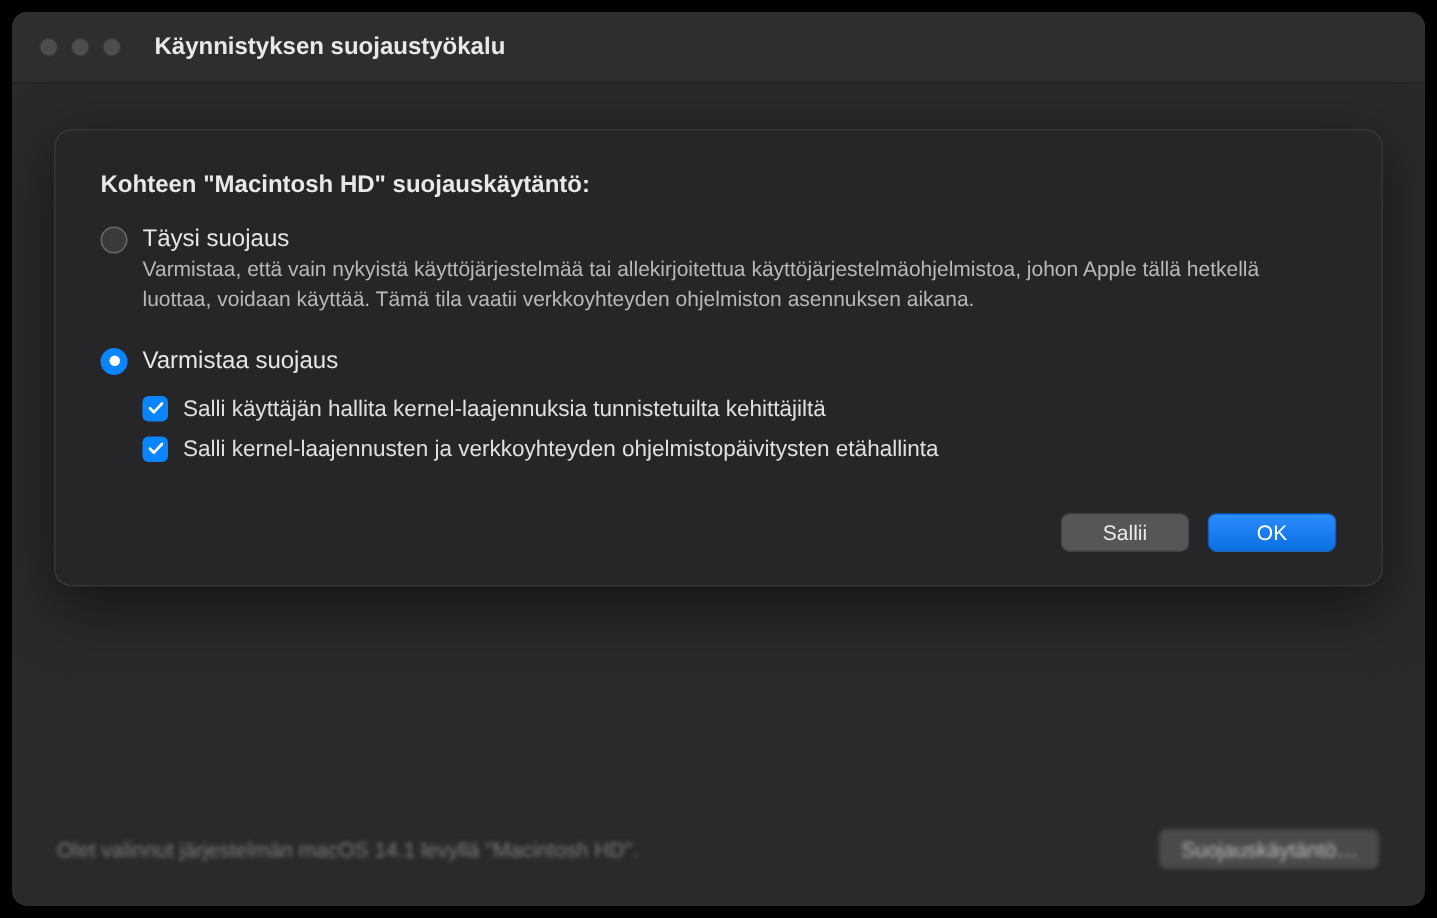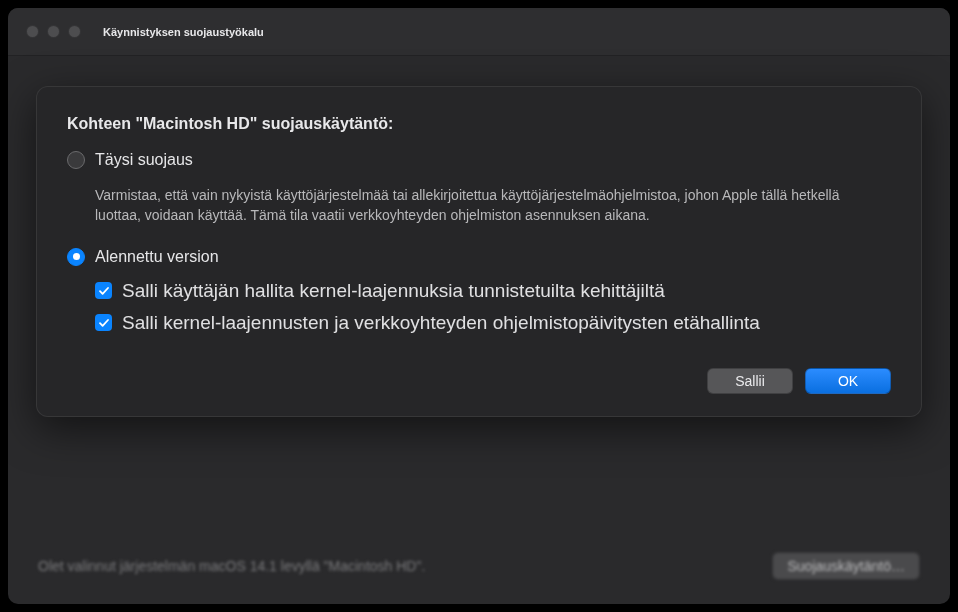--- a/index.html
+++ b/index.html
@@ -42,21 +42,21 @@
     }
     .light {
       width: 13px;
       height: 13px;
       border-radius: 50%;
       background: #4d4d4f;
       border: 0.5px solid rgba(0,0,0,0.3);
     }
     .titlebar-title {
       color: #e8e8ea;
-      font-size: 11px;
+      font-size: 16px;
       font-weight: 600;
     }
     .bg-content {
       position: absolute;
       left: 30px;
       right: 30px;
       bottom: 24px;
       color: #7b7b7d;
       font-size: 14px;
       display: flex;
@@ -131,21 +131,21 @@
       background: #fff;
     }
     .radio-label {
       font-size: 16px;
       color: #e6e6e8;
     }
     .radio-desc {
       font-size: 14px;
       color: #b8b8ba;
       line-height: 1.45;
-      margin-top: 16px;
+      margin-top: 0;
       margin-left: 28px;
       padding-right: 10px;
     }
     .checkbox-group {
       margin-top: 14px;
       margin-left: 28px;
       display: flex;
       flex-direction: column;
       gap: 10px;
     }
@@ -163,21 +163,21 @@
       display: flex;
       align-items: center;
       justify-content: center;
       flex-shrink: 0;
     }
     .checkbox svg {
       width: 12px;
       height: 12px;
     }
     .checkbox-label {
-      font-size: 19px;
+      font-size: 15px;
       color: #e0e0e2;
     }
     .button-row {
       display: flex;
       justify-content: flex-end;
       gap: 12px;
       margin-top: 34px;
     }
     .btn {
       border-radius: 6px;
@@ -231,21 +231,21 @@
         <div class="radio-row">
           <div class="radio"></div>
           <div class="radio-label">Täysi suojaus</div>
         </div>
         <div class="radio-desc">Varmistaa, että vain nykyistä käyttöjärjestelmää tai allekirjoitettua käyttöjärjestelmäohjelmistoa, johon Apple tällä hetkellä luottaa, voidaan käyttää. Tämä tila vaatii verkkoyhteyden ohjelmiston asennuksen aikana.</div>
       </div>
 
       <div class="radio-item">
         <div class="radio-row">
           <div class="radio checked"></div>
-          <div class="radio-label">Alennettu version</div>
+          <div class="radio-label">Varmistaa suojaus</div>
         </div>
 
         <div class="checkbox-group">
           <div class="checkbox-row">
             <div class="checkbox">
               <svg viewBox="0 0 12 12">
                   <path d="M2 6.2 L4.6 8.8 L10 3" stroke="#fff" stroke-width="1.8" fill="none" stroke-linecap="round" stroke-linejoin="round"></path>
                 </svg>
             </div>
             <div class="checkbox-label">Salli käyttäjän hallita kernel-laajennuksia tunnistetuilta kehittäjiltä</div>

